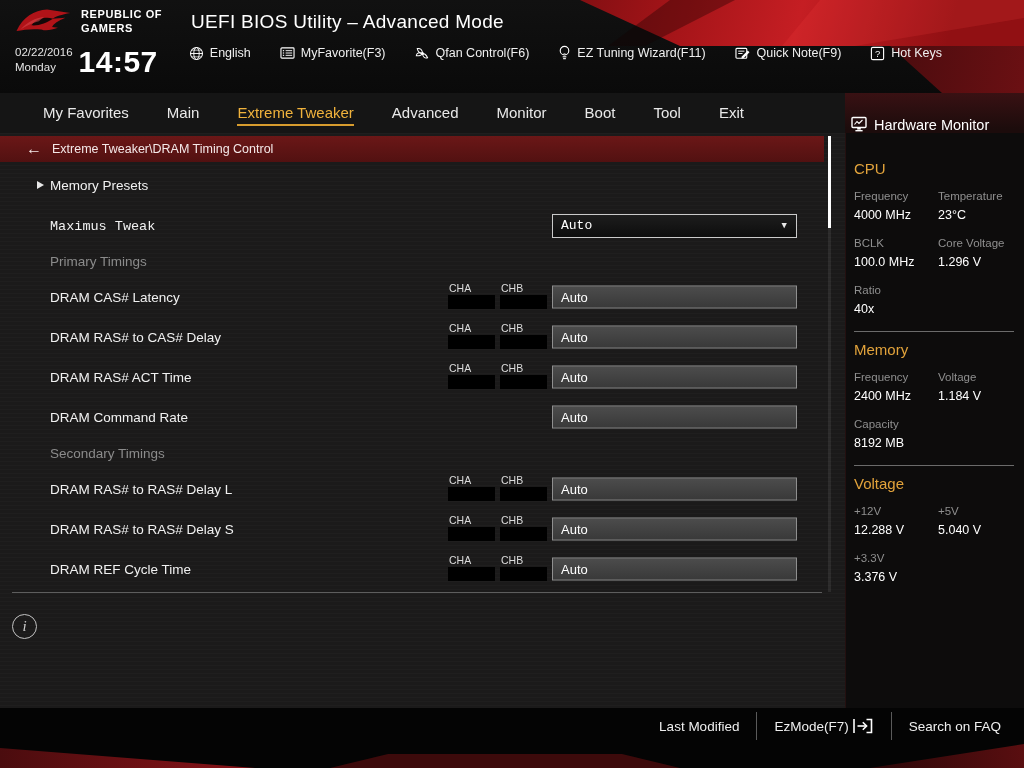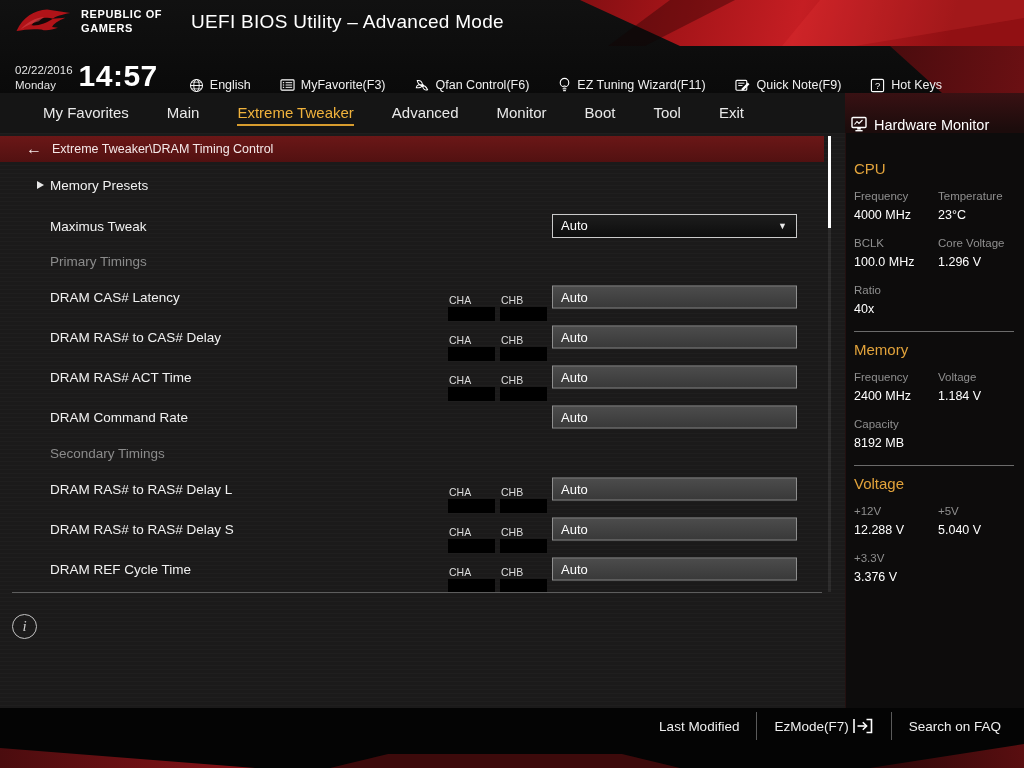--- a/index.html
+++ b/index.html
@@ -15,21 +15,21 @@
   .sw2 { position:absolute; left:520px; top:0; width:504px; height:46px; background:rgba(20,0,0,.35);
          clip-path:polygon(150px 0,215px 0,125px 46px,88px 46px); }
   .sw3 { position:absolute; left:520px; top:0; width:504px; height:46px; background:rgba(255,70,70,.16);
          clip-path:polygon(300px 0,504px 0,504px 18px,335px 46px,262px 46px); }
   .sw4 { position:absolute; left:830px; top:46px; width:194px; height:47px;
          background:linear-gradient(100deg,#3c0a0c,#6b1013);
          clip-path:polygon(60px 0,194px 0,194px 47px,112px 47px); }
   .brand { position:absolute; left:14px; top:3px; display:flex; align-items:center; gap:9px; }
   .brand-txt { color:#fff; font-size:11px; font-weight:bold; letter-spacing:.6px; line-height:1.25; }
   .title { position:absolute; left:183px; top:11px; color:#fff; font-size:19px; letter-spacing:.3px;margin-left:8px; }
-  .utilbar { position:absolute; left:0; top:45px; width:828px; height:48px; display:flex; align-items:flex-end; }
+  .utilbar { position:absolute; left:0; top:45px; width:828px; height:48px; display:flex; align-items:flex-start; }
   .date-col { margin-left:15px; width:66px; color:#e4e4e4; font-size:11.5px; line-height:1.3; }
   .time { color:#fff; font-size:30px; font-weight:bold; margin-left:6px; letter-spacing:.5px; }
   .gear-sup { margin:-16px 0 0 2px; }
   .vdiv { width:1px; height:34px; background:#6e6e6e; margin:0 15px 0 14px; }
   .menu { display:flex; align-items:center; gap:29px; }
   .mitem { display:flex; align-items:center; gap:6px; color:#f0f0f0; font-size:12.5px; cursor:pointer; white-space:nowrap; }
 
   
   .tabs { position:absolute; left:0; top:93px; width:845px; height:40px; background:#151515;
           display:flex; align-items:center; padding-left:43px; gap:38px; }
@@ -42,34 +42,34 @@
   
   .content { position:absolute; left:0; top:133px; width:845px; height:575px; background:#1b1a1a; }
   .content::before { content:""; position:absolute; inset:0;
        background:repeating-linear-gradient(180deg,rgba(255,255,255,.018) 0 1px,transparent 1px 4px); pointer-events:none; }
   .crumb { position:absolute; left:0; top:3px; width:824px; height:26px;
            background:linear-gradient(180deg,#6b1717,#521111); display:flex; align-items:center; color:#f4e8e8; font-size:12.5px; }
   .back { font-size:16px; margin:0 10px 0 26px; color:#f4e8e8; cursor:pointer; }
   .rows { position:absolute; left:0; top:29px; width:824px; }
   .srow { position:relative; height:40px; }
   .srow.link { height:45px; }
-  .srow.dropdown { height:38px; }
+  .srow.dropdown { height:38px;font-family:Liberation Mono, monospace; }
   .srow.section { height:32px; }
   .srow .lbl { position:absolute; left:50px; top:50%; transform:translateY(-50%); font-size:13.5px; color:#f1f1f1; white-space:nowrap; }
   .srow.section .lbl { color:#8b8b8b; }
   .arrow { position:absolute; left:37px; top:50%; transform:translateY(-50%); width:0; height:0;
            border-left:7px solid #e8e8e8; border-top:4.5px solid transparent; border-bottom:4.5px solid transparent; }
   .inp { position:absolute; left:552px; top:50%; transform:translateY(-50%); width:245px; height:23px; line-height:21px;
          padding-left:8px; background:linear-gradient(180deg,#4c4c4c,#393939); border:1px solid #8f8f8f;
          color:#fff; font-size:13px; cursor:pointer; }
   .dd  { position:absolute; left:552px; top:50%; transform:translateY(-50%); width:245px; height:24px; line-height:22px;
          padding-left:8px; background:linear-gradient(180deg,#1d1d1d,#0d0d0d); border:1px solid #cacaca;
          color:#fff; font-size:13px; cursor:pointer; }
   .dd-arrow { position:absolute; right:9px; top:0; font-size:9px; color:#e8e8e8; }
-  .channels { position:absolute; left:448px; top:17px; display:flex; gap:5px; }
+  .channels { position:absolute; left:448px; top:5px; display:flex; gap:5px; }
   .ch-name { font-size:10.5px; color:#dcdcdc; margin:0 0 1px 1px; }
   .ch-box { width:47px; height:14px; background:#000; }
   .hr1 { position:absolute; left:12px; top:459px; width:810px; height:1px; background:#5d5d5d; }
   .info-ic { position:absolute; left:12px; top:481px; width:25px; height:25px; border:1px solid #c2c2c2; border-radius:50%;
              color:#cccccc; font-family:"Liberation Serif",serif; font-style:italic; font-size:15px;
              display:flex; align-items:center; justify-content:center; }
   .sb-track { position:absolute; left:828px; top:3px; width:3px; height:456px; background:rgba(255,255,255,.08); }
   .sb-thumb { position:absolute; left:828px; top:3px; width:3px; height:92px; background:#fff; }
 
   

